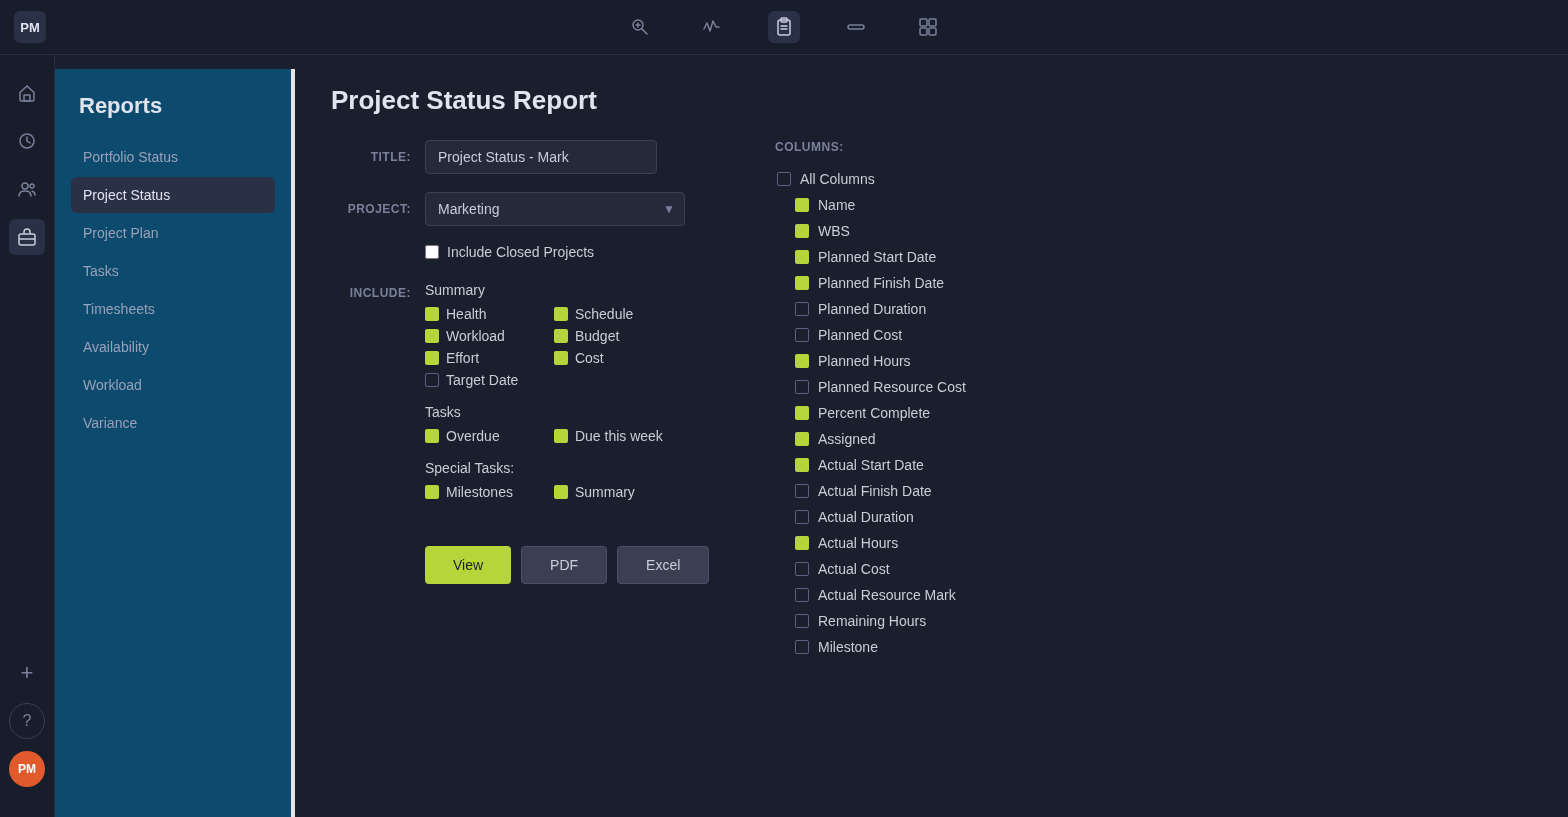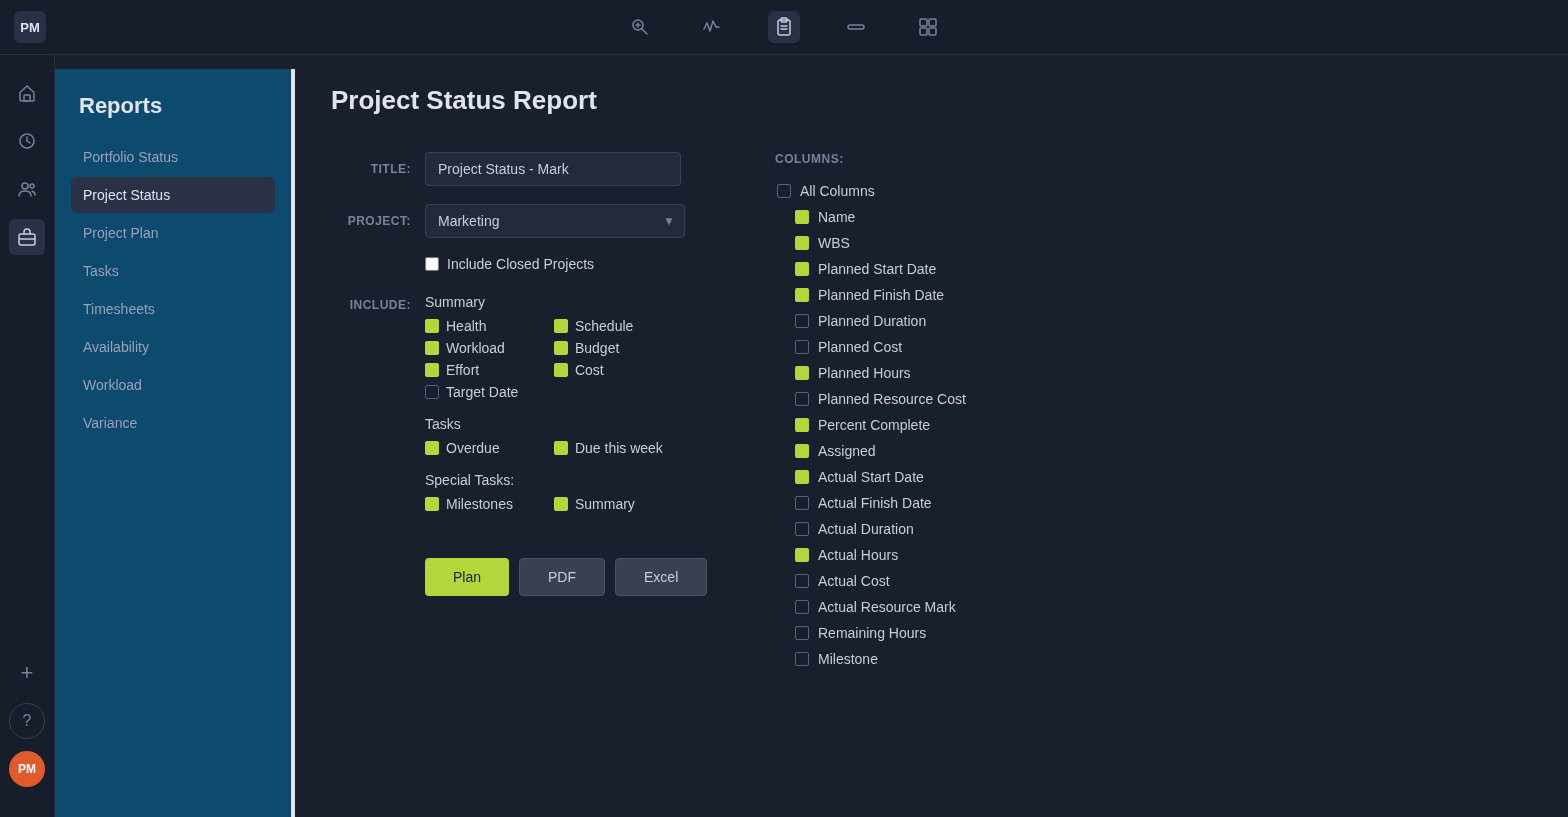--- a/index.html
+++ b/index.html
@@ -101,21 +101,21 @@
       height: calc(817px - 55px);
       background: #1a1f2e;
       padding: 30px 36px;
       overflow-y: auto;
     }
 
     .page-title {
       font-size: 26px;
       font-weight: 600;
       color: #e0e4ef;
-      margin-bottom: 36px;
+      margin-bottom: 24px;
     }
 
     .form-layout {
       display: flex;
       gap: 24px;
     }
 
     .form-left {
       flex: 0 0 420px;
     }
@@ -137,21 +137,21 @@
       flex-shrink: 0;
     }
 
     .form-input {
       background: #252a3a;
       border: 1px solid #3a3f52;
       border-radius: 4px;
       color: #c8cdd8;
       padding: 8px 12px;
       font-size: 14px;
-      width: 256px;
+      width: 232px;
     }
 
     .form-select-wrap {
       position: relative;
       width: 260px;
     }
     .form-select {
       background: #252a3a;
       border: 1px solid #3a3f52;
       border-radius: 4px;
@@ -452,21 +452,21 @@
             <div class="check-item">
               <div class="check-box"></div>
               <span>Summary</span>
             </div>
           </div>
 
         </div>
       </div>
 
       <div class="action-row">
-        <button class="btn btn-view">Plan</button>
+        <button class="btn btn-view">View</button>
         <button class="btn btn-secondary">PDF</button>
         <button class="btn btn-secondary">Excel</button>
       </div>
     </div>
 
     <div class="columns-panel">
       <div class="columns-label">COLUMNS:</div>
       <div class="columns-scroll">
 
         <div class="col-item">

